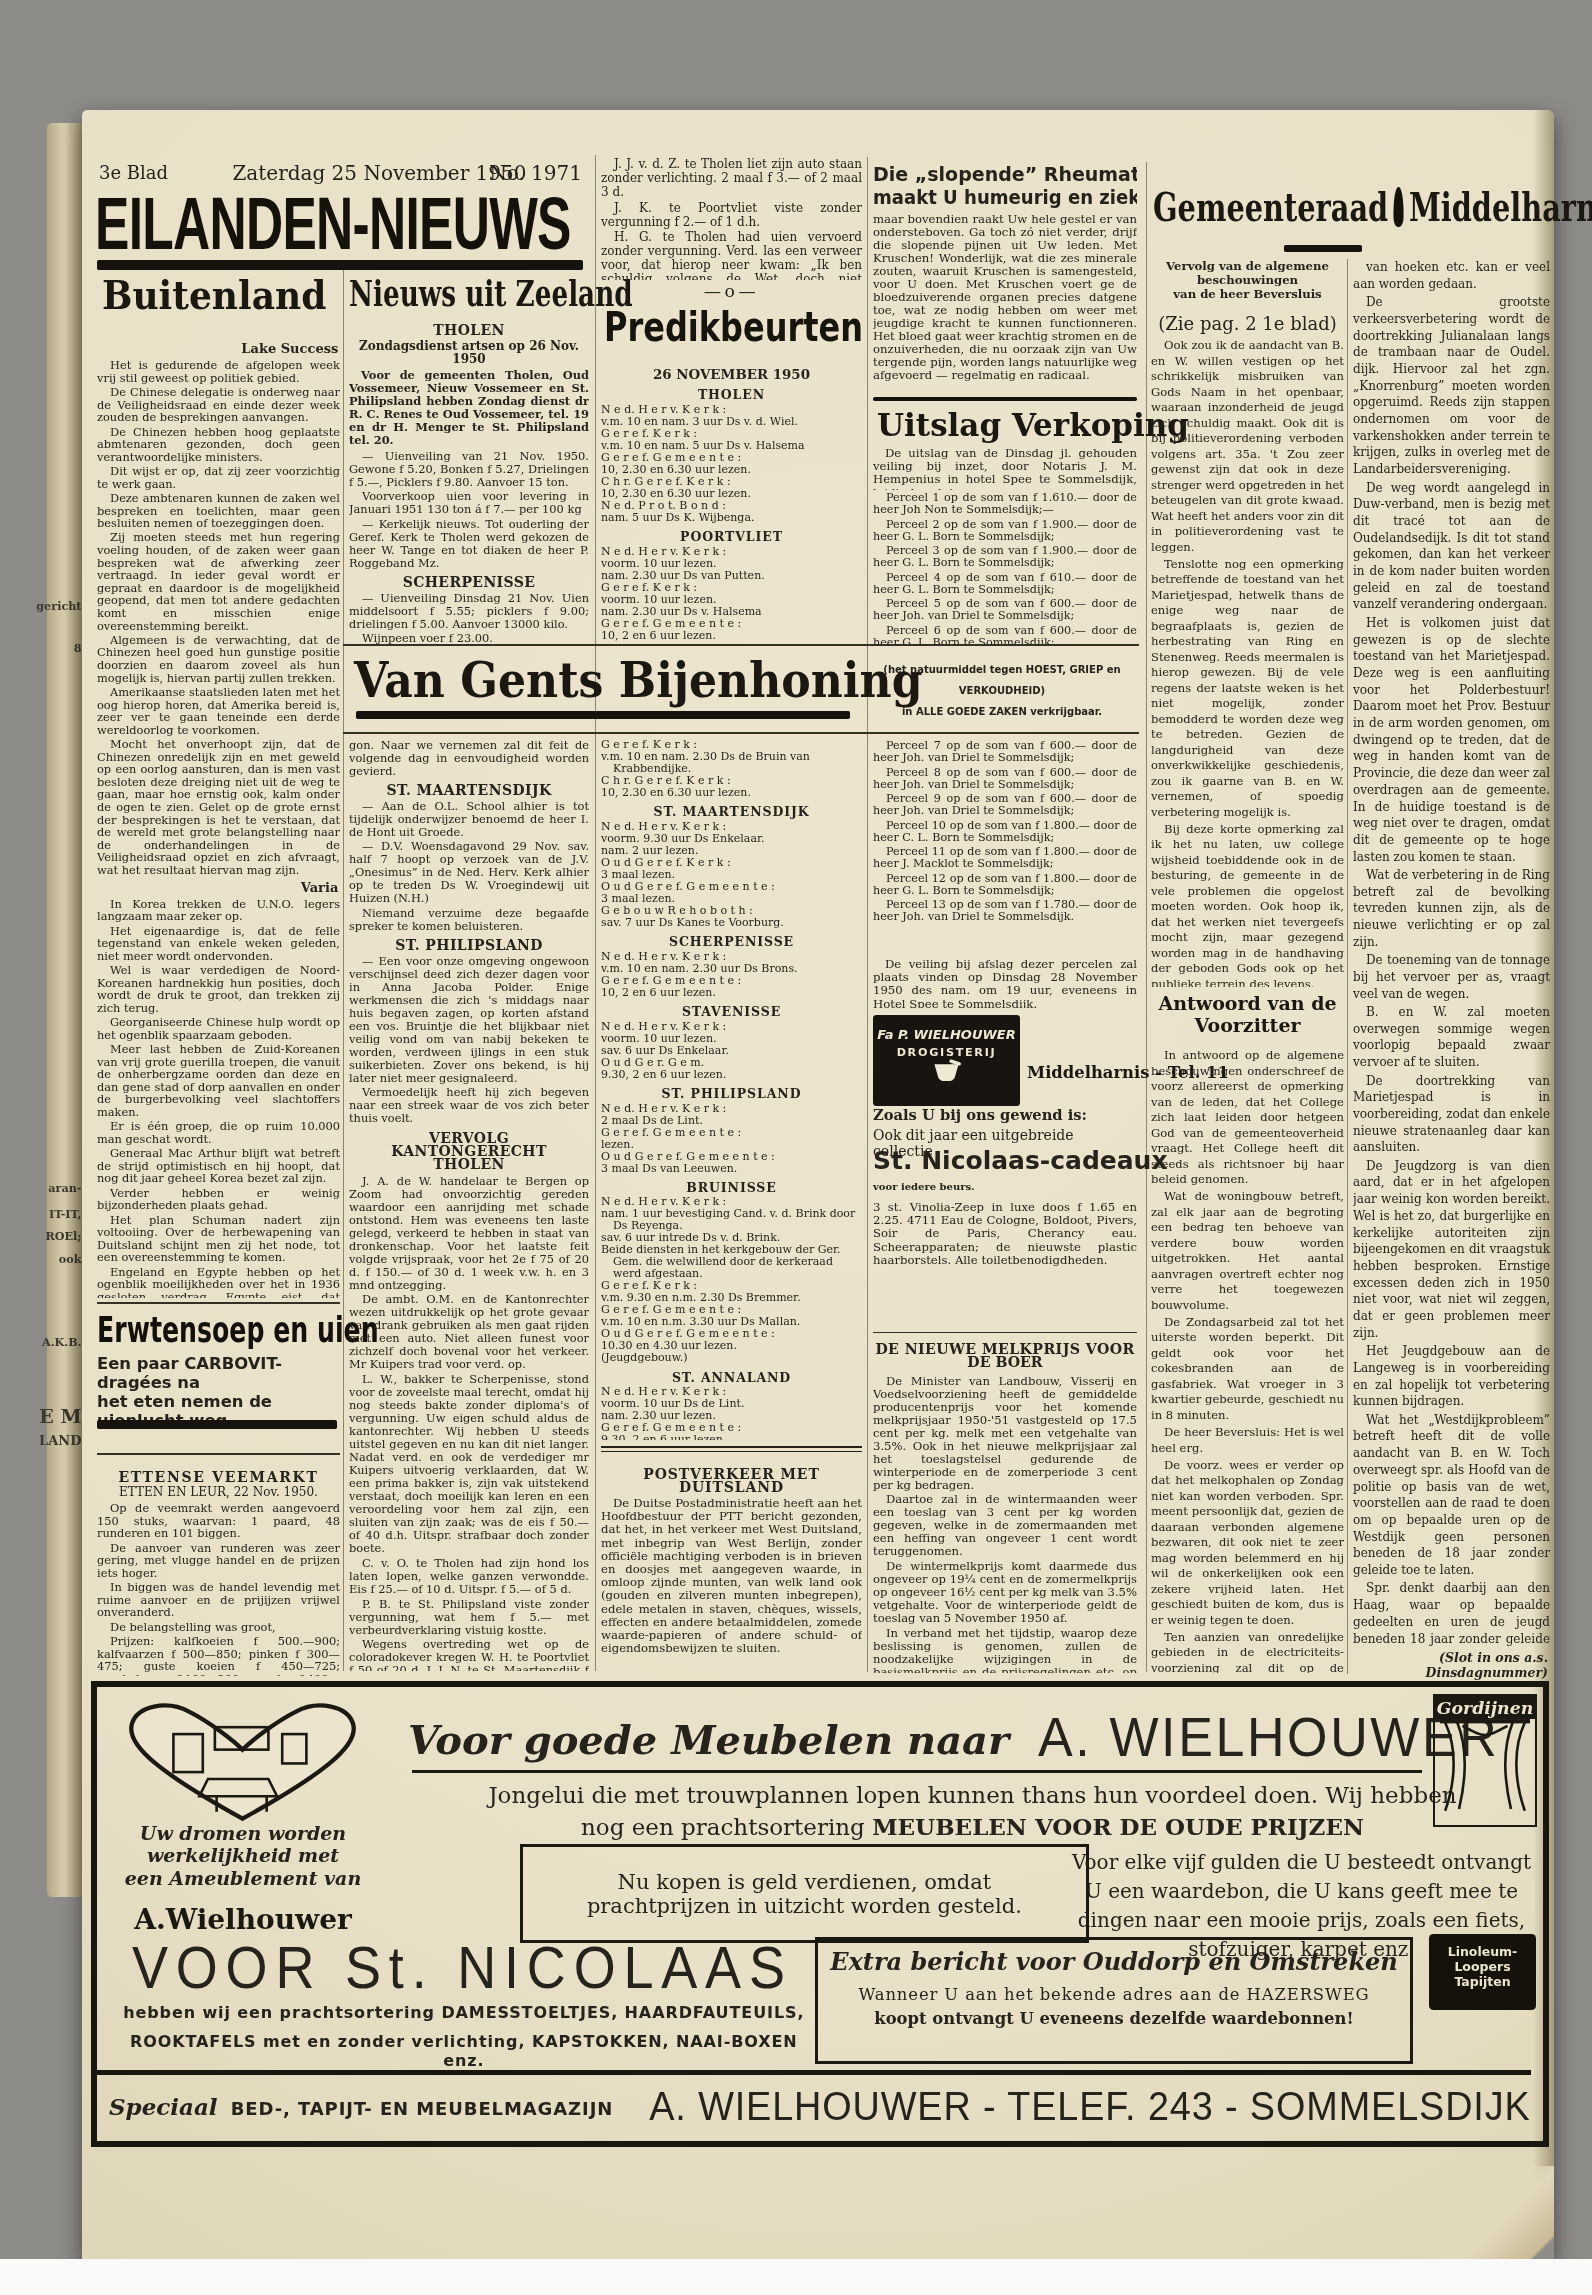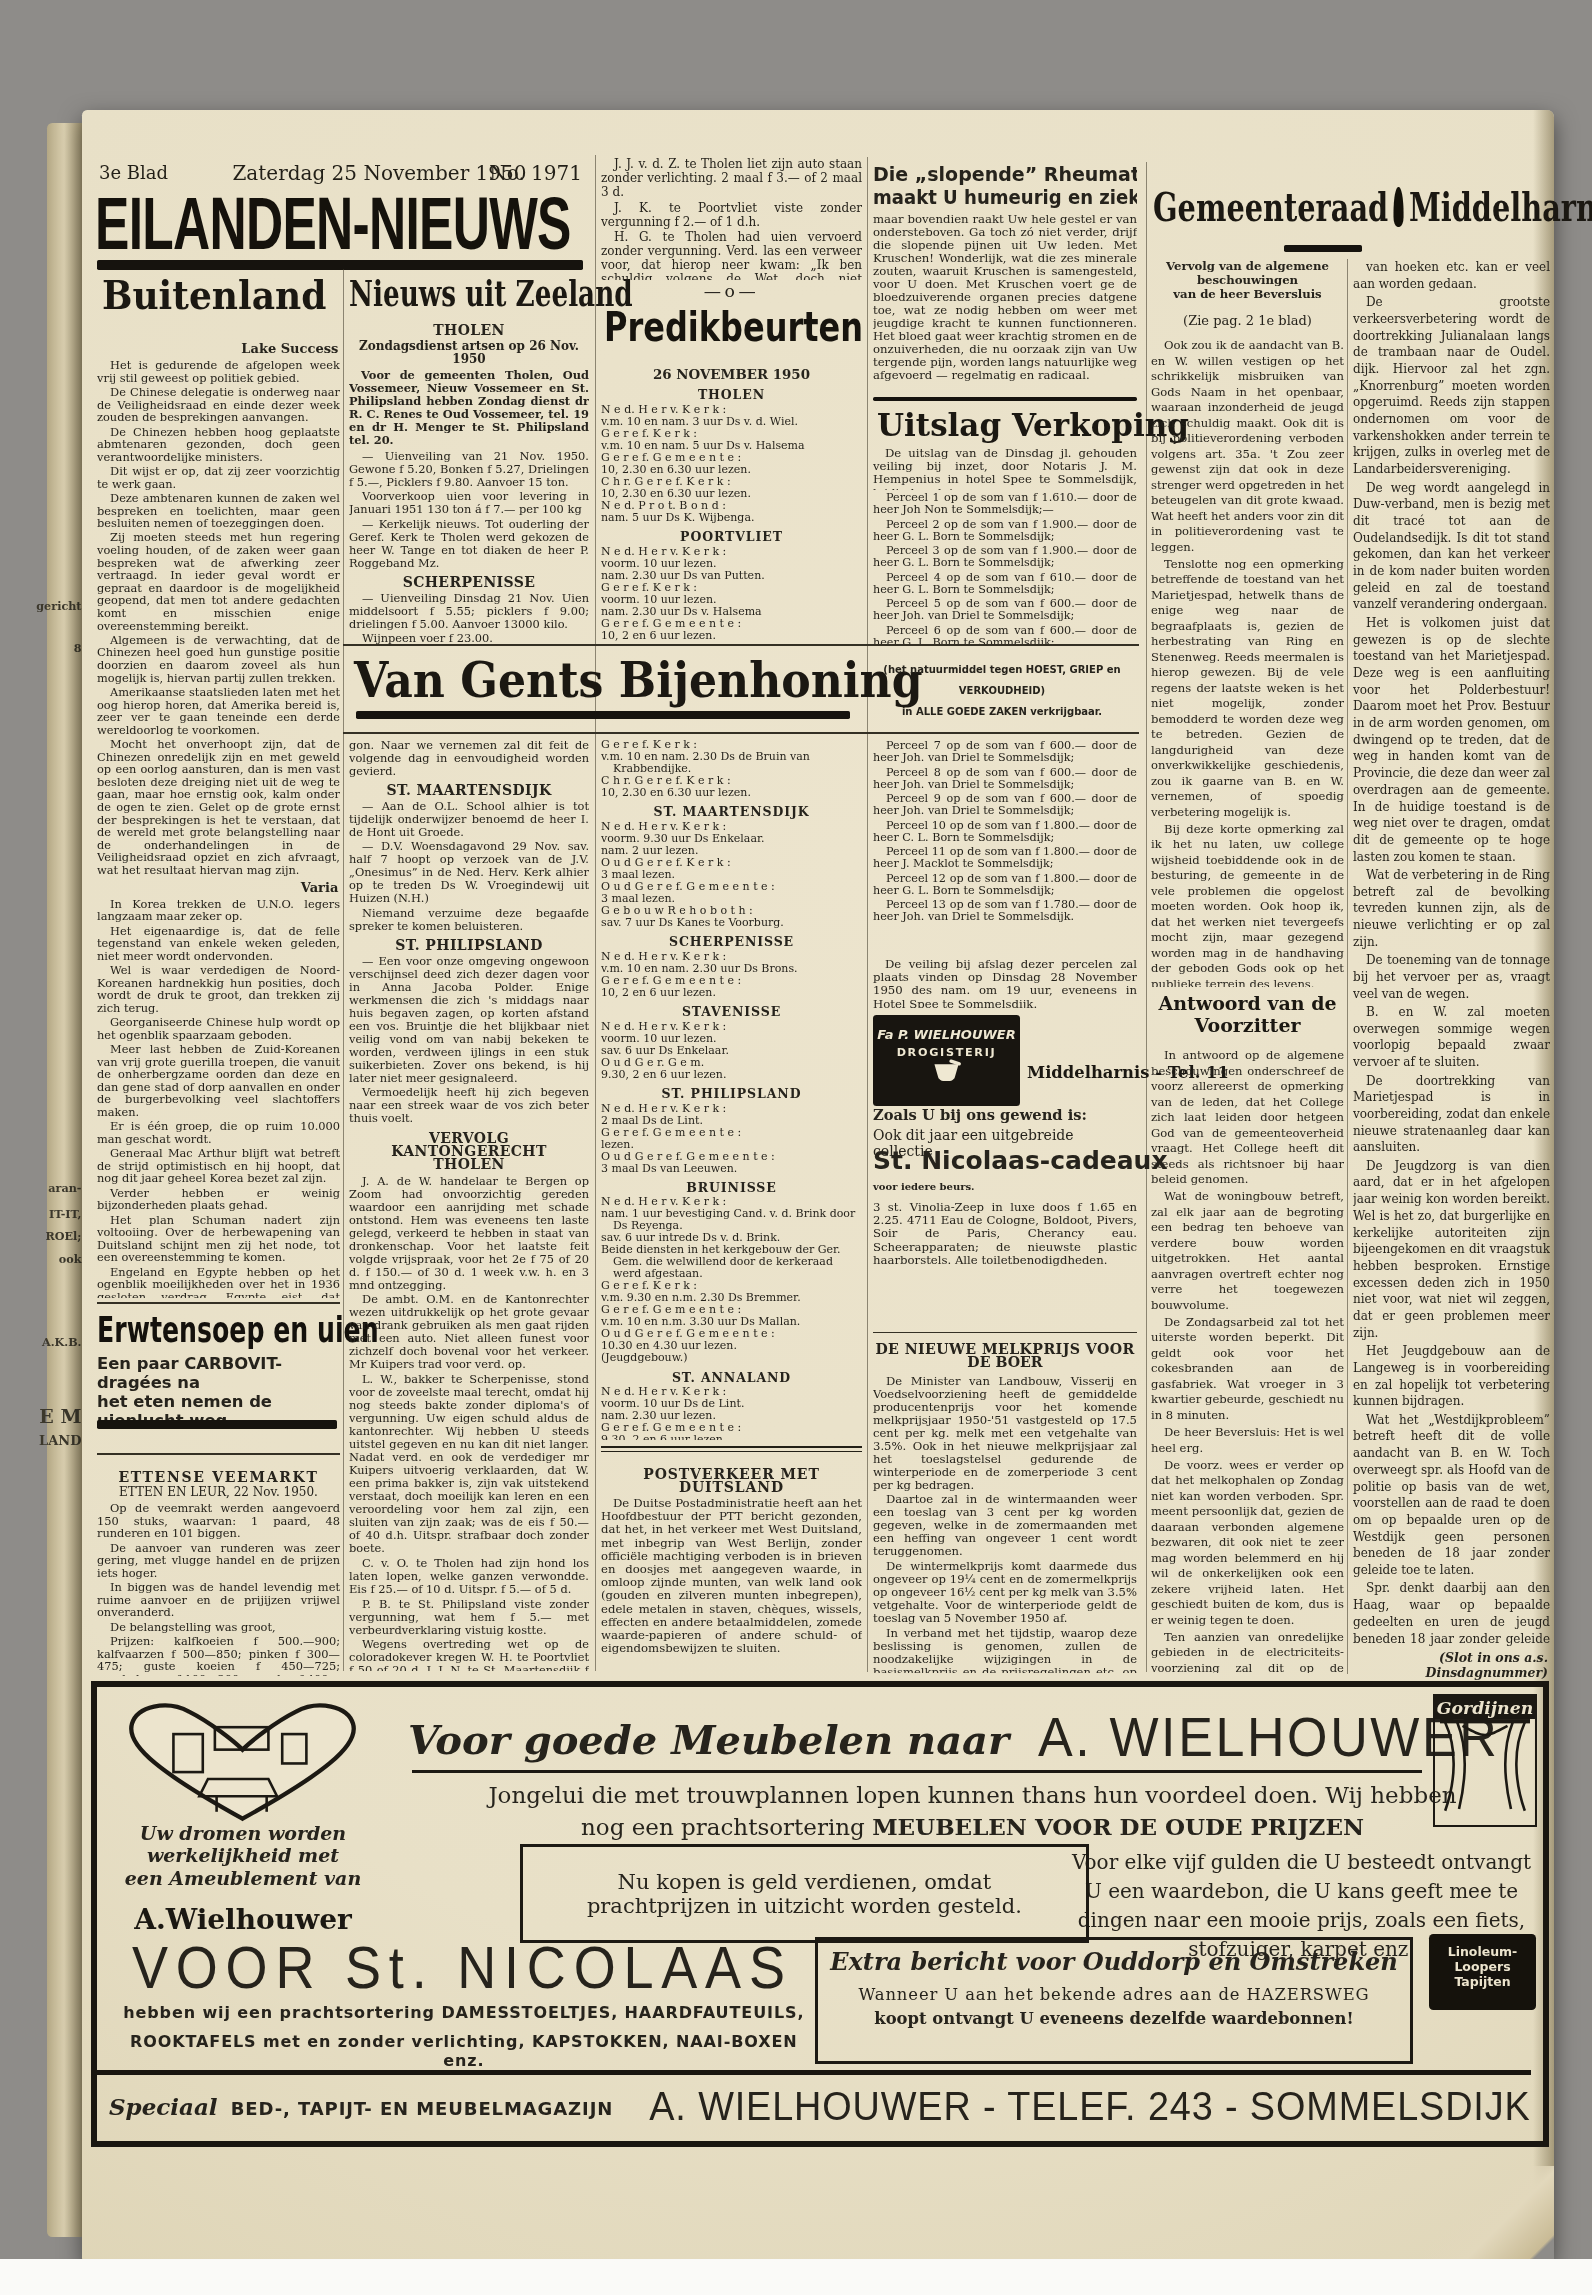--- a/index.html
+++ b/index.html
@@ -7,21 +7,21 @@
   body{width:1592px;height:2295px;position:relative;overflow:hidden;
        background:#8e8c89;font-family:"DejaVu Serif",serif;color:#26231c}
   .abs{position:absolute}
   .paper{left:82px;top:110px;width:1472px;height:2151px;
     background:radial-gradient(120% 90% at 52% 35%, #ece4cd 0%, #e8e0c7 58%, #ddd3b4 90%, #cfc3a0 100%);
     box-shadow:0 8.6px 22.4px rgba(0,0,0,.5);border-radius:5.2px 7px 10.4px 3.5px}
   .paper::before{content:"";position:absolute;right:0;top:0;width:21px;height:100%;
     background:linear-gradient(270deg,rgba(150,138,105,.8),rgba(0,0,0,0));border-radius:0 7px 8.6px 0}
   .paper::after{content:"";position:absolute;right:0;bottom:0;width:129px;height:95px;
     background:linear-gradient(315deg,#8e8c89 10%,#c9bb96 12%,#e2d8bc 40%,rgba(0,0,0,0) 65%)}
-  .edge-strip{left:47px;top:123px;width:38px;height:2114px;
+  .edge-strip{left:47px;top:123px;width:38px;height:1774px;
     background:linear-gradient(90deg,#b3a784,#dcd1b1 45%,#9a8d69 100%);border-radius:5.2px 0 0 5.2px}
   .frag{position:absolute;right:3.5px;font-size:11.2px;color:#3c382c;font-weight:bold;white-space:nowrap}
   .scanband{left:0;top:2259px;width:1592px;height:36px;background:#fafaf8}
 
   .vrule{position:absolute;width:1.3px;background:rgba(62,56,40,.55)}
   .hrule{position:absolute;height:1.7px;background:#343024}
   .bar{position:absolute;background:#16130e;border-radius:1.7px}
   .dblrule{position:absolute;border-top:2.6px solid #221f16;border-bottom:0.9px solid #221f16;height:2.6px}
 
   .serifhead{font-family:"DejaVu Serif",serif;font-weight:bold;color:#1b1812;white-space:nowrap}
@@ -376,21 +376,21 @@
   <span class="serifhead condensed" style="font-size:40px;transform:scaleX(.72);display:flex;align-items:baseline">
     <span>Gemeenteraad</span>
     <span style="display:inline-block;width:14.7px;height:40px;background:#141109;border-radius:45% 45% 40% 40%/65% 65% 25% 25%;margin:0 7px;align-self:center"></span>
     <span>Middelharnis</span>
   </span>
 </div>
 <div class="bar" style="left:1284px;top:245px;width:78px;height:7px"></div>
 <div class="abs" style="left:1151px;top:259px;width:193px;text-align:center">
   <div style="font-size:11.7px;font-weight:bold">Vervolg van de algemene beschouwingen</div>
   <div style="font-size:11.7px;font-weight:bold">van de heer Beversluis</div>
-  <div style="font-size:13px;margin-top:12px">(Zie pag. 2 1e blad)</div>
+  <div style="font-size:18px;margin-top:12px">(Zie pag. 2 1e blad)</div>
 </div>
 <div class="col c56" style="left:1151px;top:338px;width:193px;height:649px;font-size:11.6px;line-height:15.5px">
   <div class="jp">
       <p>Ook zou ik de aandacht van B. en W. willen vestigen op het schrikkelijk misbruiken van Gods Naam in het openbaar, waaraan inzonderheid de jeugd zich schuldig maakt. Ook dit is bij politieverordening verboden volgens art. 35a. 't Zou zeer gewenst zijn dat ook in deze strenger werd opgetreden in het beteugelen van dit grote kwaad. Wat heeft het anders voor zin dit in politieverordening vast te leggen.</p>
       <p>Tenslotte nog een opmerking betreffende de toestand van het Marietjespad, hetwelk thans de enige weg naar de begraafplaats is, gezien de herbestrating van Ring en Stenenweg. Reeds meermalen is hierop gewezen. Bij de vele regens der laatste weken is het niet mogelijk, zonder bemodderd te worden deze weg te betreden. Gezien de langdurigheid van deze onverkwikkelijke geschiedenis, zou ik gaarne van B. en W. vernemen, of spoedig verbetering mogelijk is.</p>
       <p>Bij deze korte opmerking zal ik het nu laten, uw college wijsheid toebiddende ook in de besturing, de gemeente in de vele problemen die opgelost moeten worden. Ook hoop ik, dat het werken niet tevergeefs mocht zijn, maar gezegend worden mag in de handhaving der geboden Gods ook op het publieke terrein des levens.</p>
       <p>Waar God in Zijn Woord gezegt „Die Zijn weg wel aanstelt, zal Ik Mijn heil doen zien.”</p>
     </div>
 </div>
 <div class="abs" style="left:1151px;top:992px;width:193px;text-align:center">

